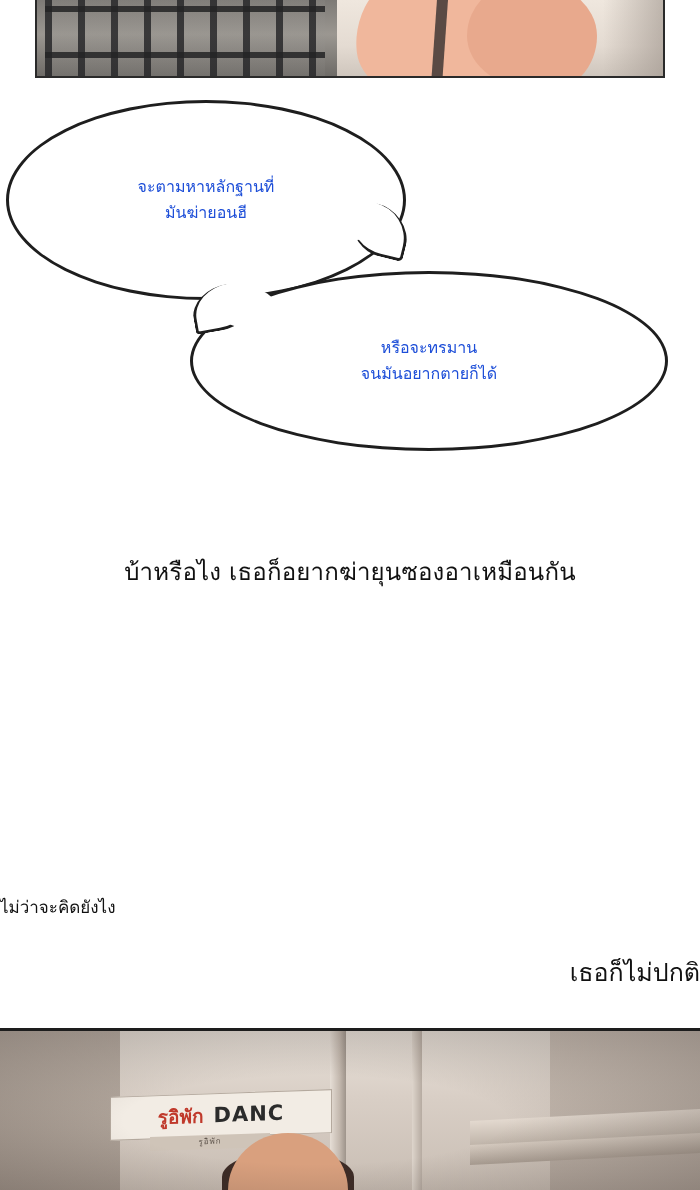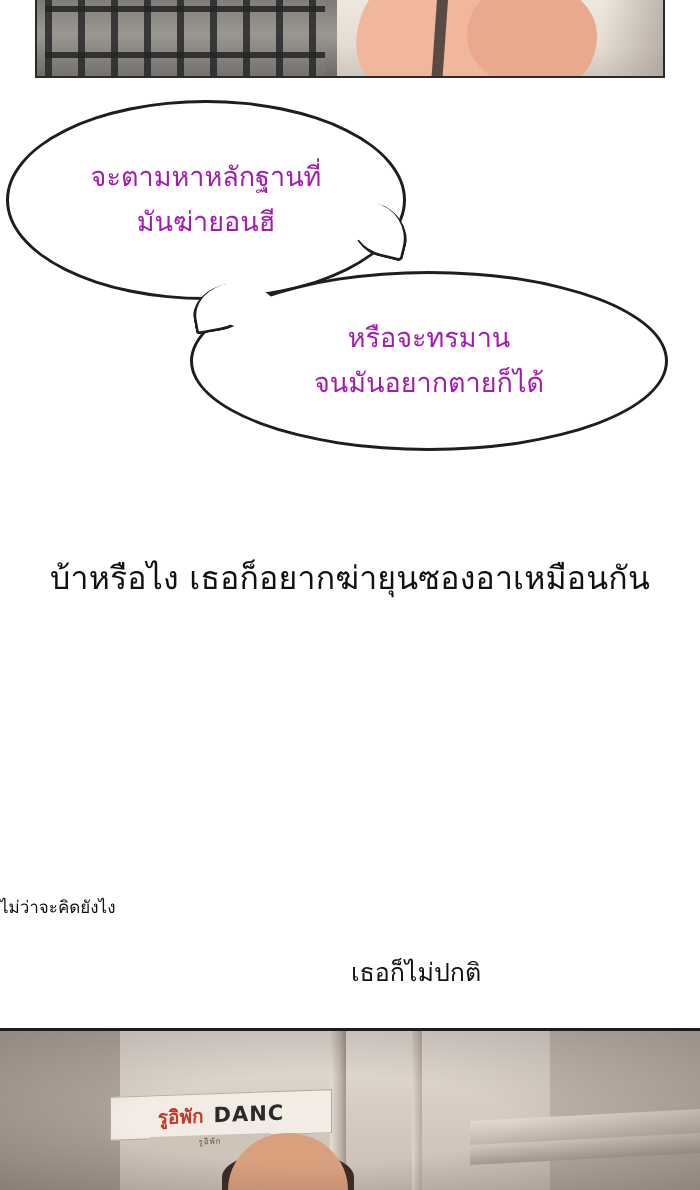--- a/index.html
+++ b/index.html
@@ -99,22 +99,22 @@
     border: 3px solid #1e1e1e;
     background: #ffffff;
     border-radius: 50%;
     box-sizing: border-box;
     display: flex;
     align-items: center;
     justify-content: center;
   }
   .bubble .text {
     text-align: center;
-    color: #a21caf;
-    font-size: 27px;
+    color: #1d4ed8;
+    font-size: 16px;
     line-height: 1.65;
     white-space: pre-line;
     padding: 0 30px;
   }
   .bubble-1 {
     left: 6px;
     top: 100px;
     width: 400px;
     height: 200px;
   }
@@ -178,35 +178,35 @@
   .narration {
     position: absolute;
     color: #111111;
     white-space: pre-line;
   }
   .narr-main {
     left: 0;
     top: 552px;
     width: 700px;
     text-align: center;
-    font-size: 32px;
+    font-size: 24px;
     letter-spacing: 0.2px;
   }
   .narr-b1 {
     left: 0;
     top: 893px;
     width: 700px;
     text-align: left;
     font-size: 17px;
   }
   .narr-b2 {
     left: 0;
     top: 952px;
     width: 700px;
-    text-align: center;
+    text-align: right;
     font-size: 25px;
     padding-left: 132px;
     box-sizing: border-box;
   }
 
   
   .panel-bottom {
     position: absolute;
     left: 0;
     top: 1028px;

